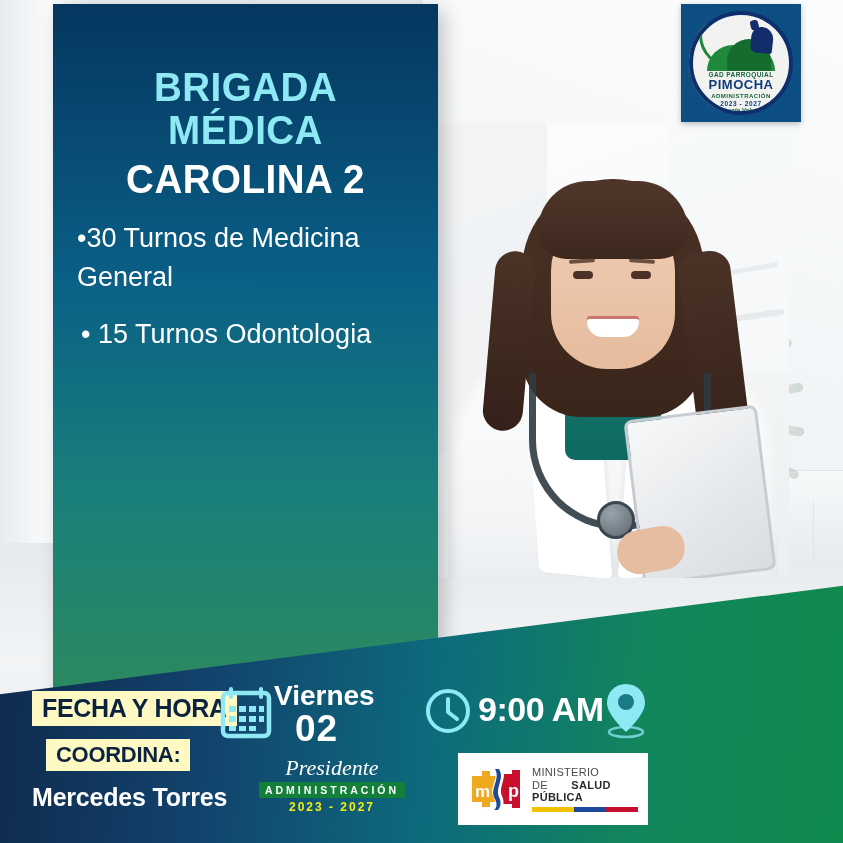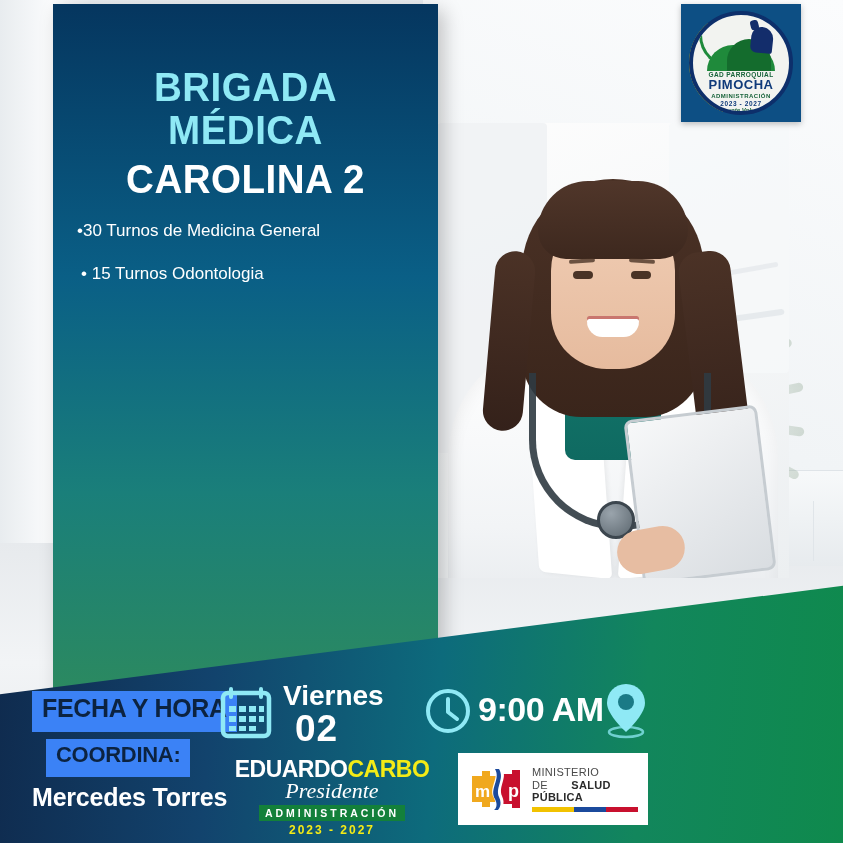--- a/index.html
+++ b/index.html
@@ -177,21 +177,21 @@
     color:#8fe9f5; font-size:41px; font-weight:bold; letter-spacing:.5px;
     text-align:center; line-height:1.05; margin:0 0 6px 0;
     font-stretch: condensed; transform: scaleX(.94); transform-origin:center;
   }
   .title2 {
     color:#ffffff; font-size:41px; font-weight:bold; letter-spacing:.5px;
     text-align:center; line-height:1.05; margin:0 0 18px 0;
     transform: scaleX(.94); transform-origin:center;
   }
   .bullet {
-    color:#ffffff; font-size:17px; line-height:1.45; margin:0 0 18px 0;
+    color:#ffffff; font-size:27px; line-height:1.45; margin:0 0 18px 0;
     padding-left: 6px;
   }
   .bullet.second { padding-left: 10px; }
 
   
   .gad-logo {
     position:absolute; right:42px; top:4px; width:120px; height:118px;
     background:#0d4f84;
     box-shadow: 0 2px 6px rgba(0,0,0,.25);
   }
@@ -239,32 +239,32 @@
   .bottom-bar {
     position:absolute; left:0; bottom:0; width:100%; height:310px;
     background: linear-gradient(95deg, #0f2a4d 0%, #12436d 26%, #0d6b7c 52%, #12865c 76%, #0f8a4d 100%);
     clip-path: polygon(0 100%, 0 52%, 100% 17%, 100% 100%);
   }
   .bottom-content {
     position:absolute; left:0; bottom:0; width:100%; height:183px;
   }
 
   .label-box {
-    display:inline-block; background:#3b82f6; color:#0c2340;
-    font-weight:bold; padding:3px 10px 9px 10px; letter-spacing:-0.3px;
+    display:inline-block; background:#fef9c3; color:#0c2340;
+    font-weight:bold; padding:3px 10px 3px 10px; letter-spacing:-0.3px;
   }
   .fecha-box { position:absolute; left:32px; top:31px; font-size:25px; }
   .coord-box { position:absolute; left:46px; top:79px; font-size:22px; }
   .coord-name {
     position:absolute; left:26px; top:123px; color:#ffffff;
     font-size:25px; font-weight:bold; letter-spacing:-0.2px;margin-left:6px;
   }
 
   .cal-icon { position:absolute; left:219px; top:24px; width:54px; height:56px; }
-  .day-name { position:absolute; left:283px; top:20px; color:#fff; font-size:28px; font-weight:bold; }
+  .day-name { position:absolute; left:274px; top:20px; color:#fff; font-size:28px; font-weight:bold; }
   .day-num  { position:absolute; left:295px; top:48px; color:#fff; font-size:37px; font-weight:bold; letter-spacing:1px;}
 
   .ec-logo { position:absolute; left:234px; top:98px; width:196px; text-align:center; }
   .ec-line1 { font-size:23px; font-weight:bold; letter-spacing:-.5px; line-height:1; }
   .ec-eduardo { color:#ffffff; }
   .ec-carbo { color:#f4eb16; }
   .ec-pres {
     color:#ffffff; font-style:italic; font-size:22px; line-height:1.1;
     font-family:"Liberation Serif", serif; margin-top:-2px;
   }
@@ -397,23 +397,20 @@
       <rect x="30" y="32" width="7" height="6" fill="#8fe9f5"></rect>
       <rect x="40" y="32" width="5" height="6" fill="#8fe9f5"></rect>
       <rect x="10" y="42" width="7" height="5" fill="#8fe9f5"></rect>
       <rect x="20" y="42" width="7" height="5" fill="#8fe9f5"></rect>
       <rect x="30" y="42" width="7" height="5" fill="#8fe9f5"></rect>
     </svg>
     <div class="day-name">Viernes</div>
     <div class="day-num">02</div>
 
     <div class="ec-logo">
-      <div class="ec-line1">
-        <span class="ec-eduardo">EDUARDO</span><span class="ec-carbo">CARBO</span>
-      </div>
       <div class="ec-pres">Presidente</div>
       <div class="ec-adm">ADMINISTRACIÓN</div>
       <div class="ec-years">2023 - 2027</div>
     </div>
 
     <svg class="clock-icon" viewBox="0 0 48 48">
       <circle cx="24" cy="24" r="20" fill="none" stroke="#8fe9f5" stroke-width="4"></circle>
       <path d="M24 12 v13 l9 7" fill="none" stroke="#8fe9f5" stroke-width="4" stroke-linecap="round" stroke-linejoin="round"></path>
     </svg>
     <div class="time-txt">9:00 AM</div>

